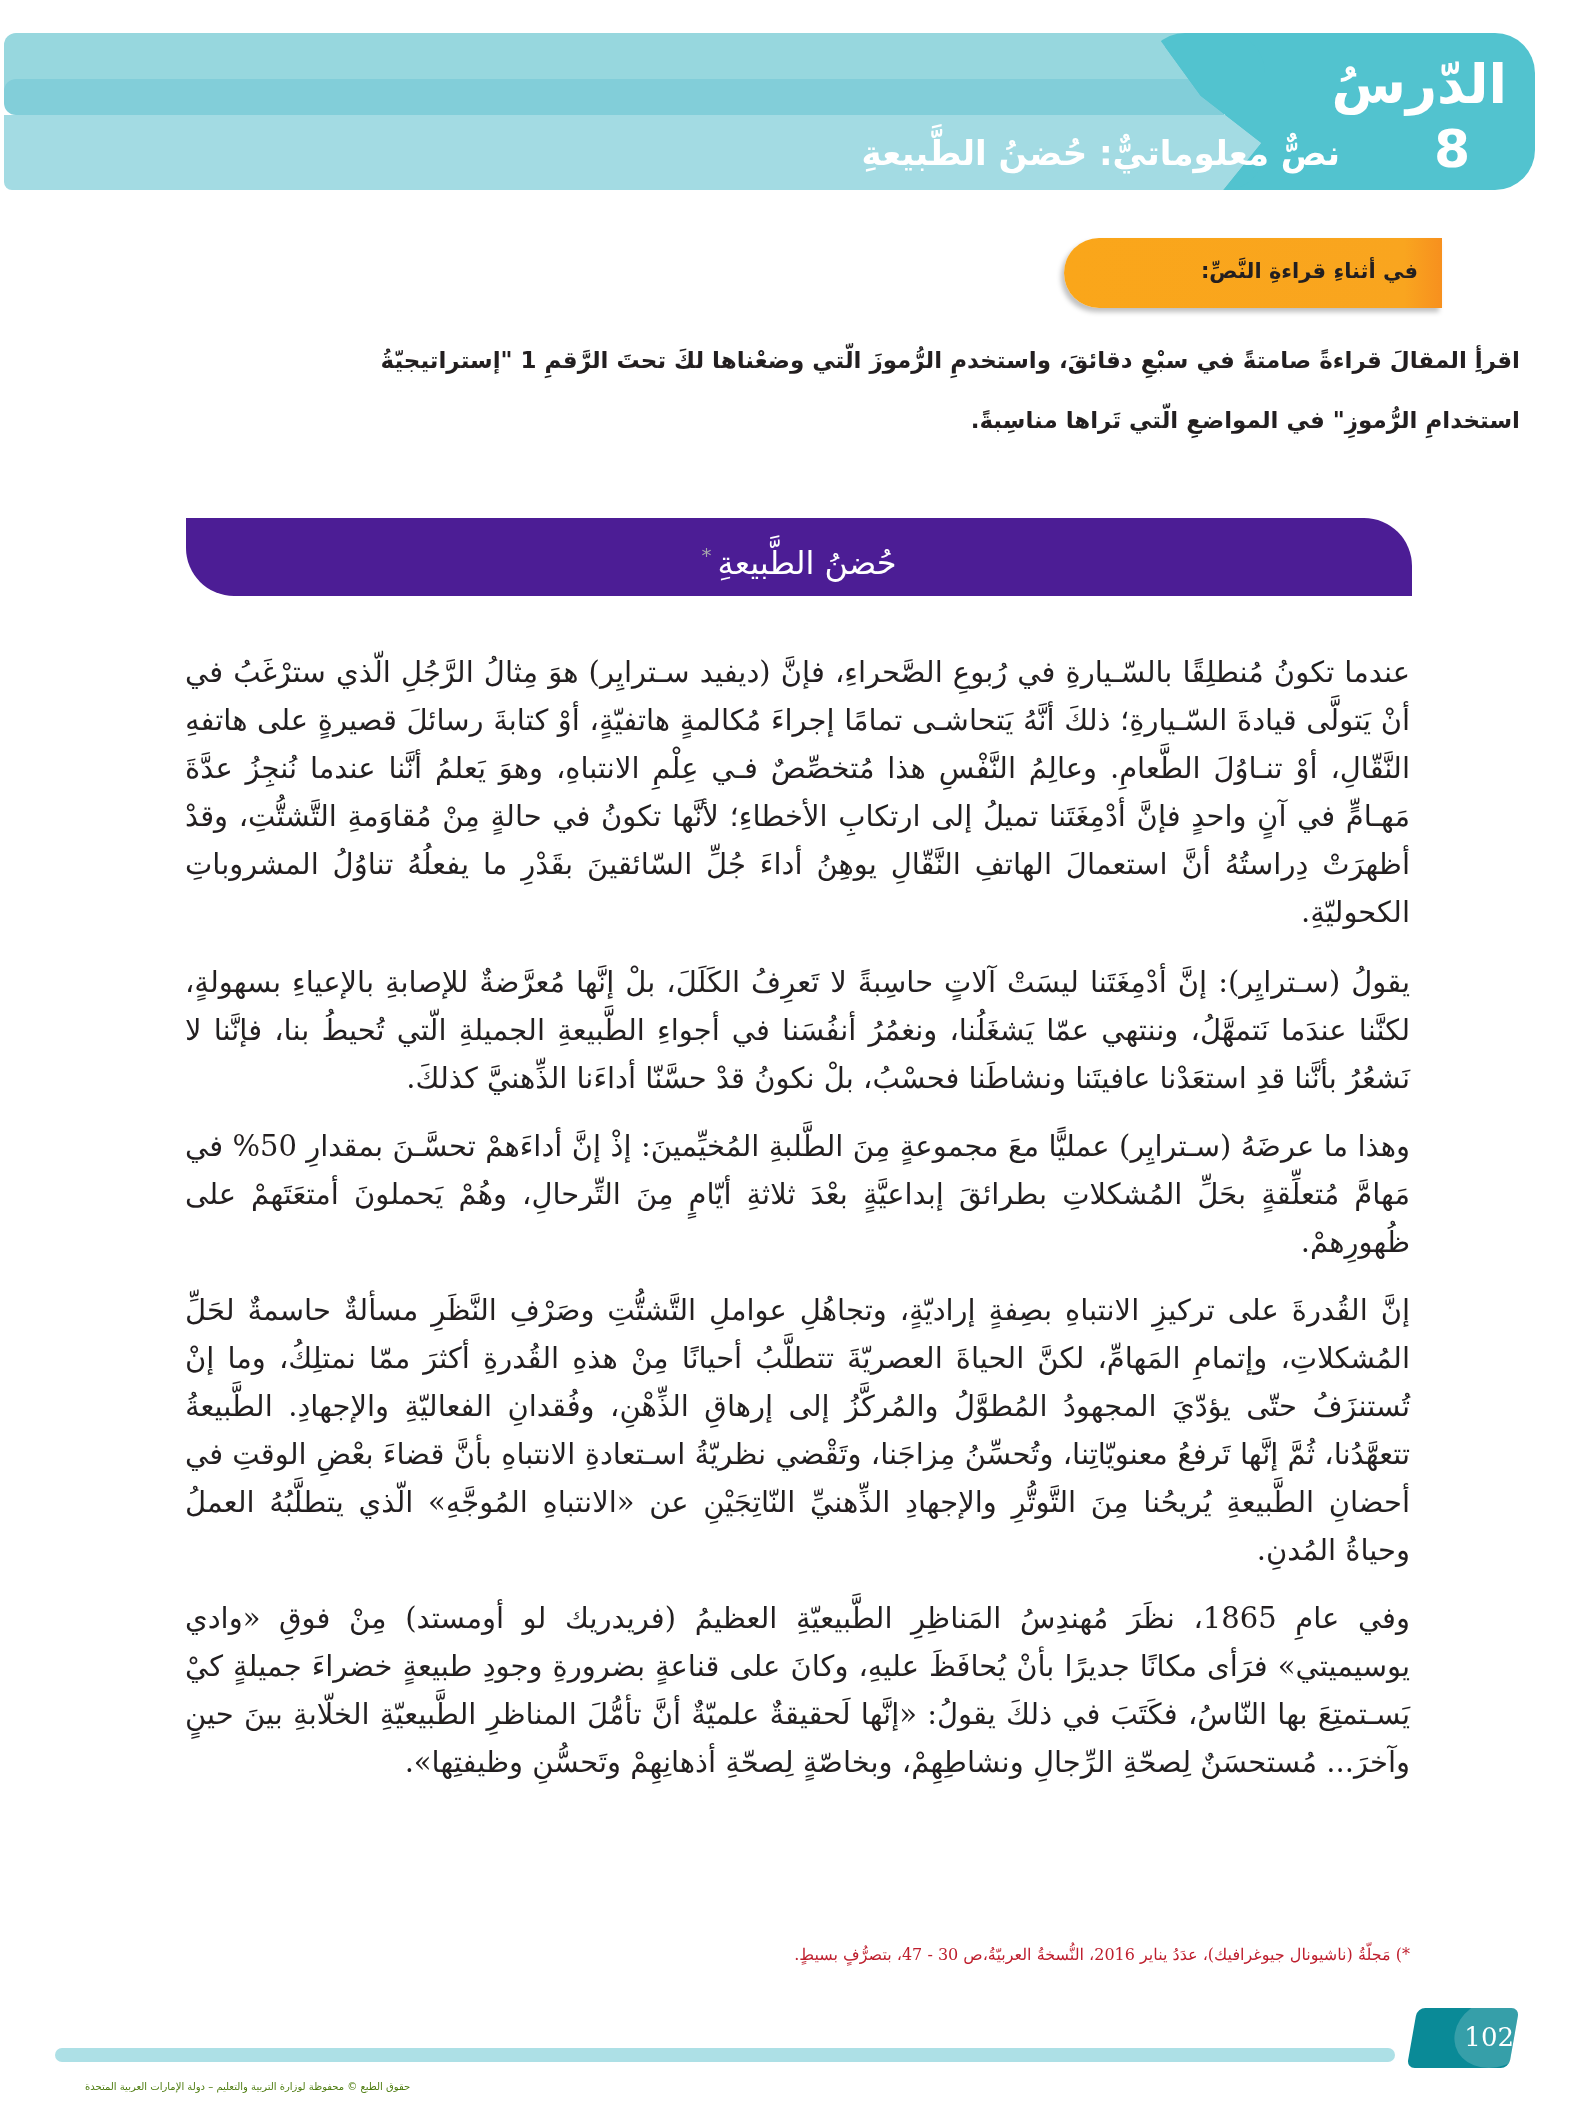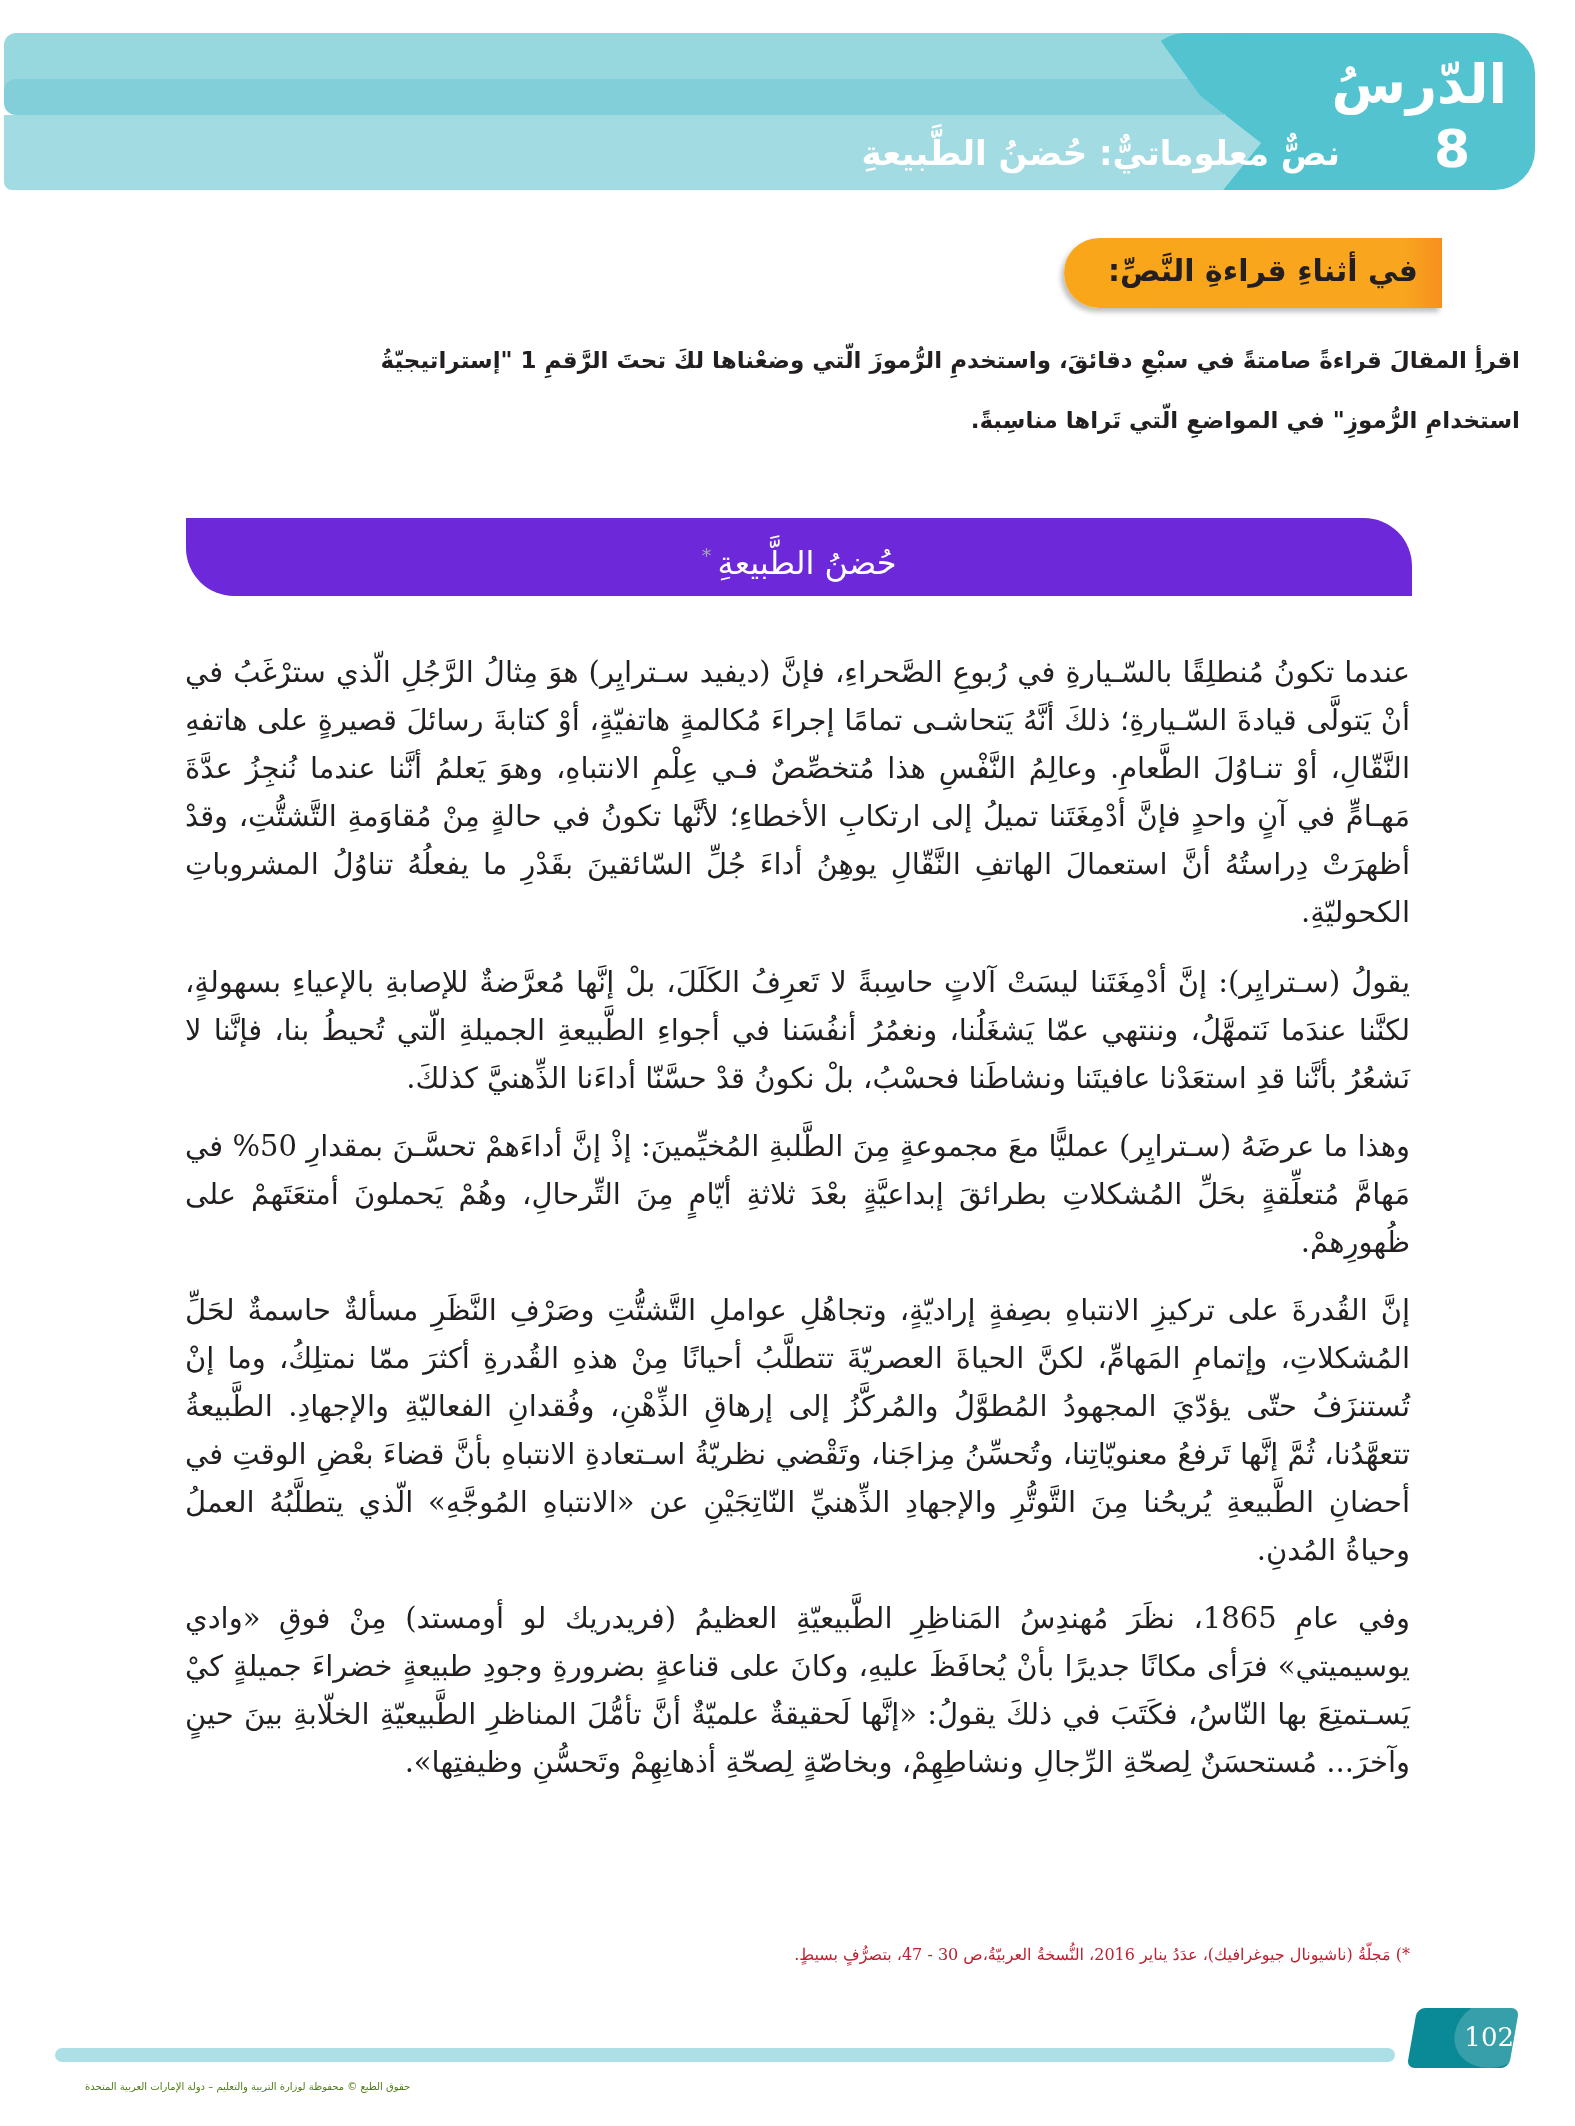--- a/index.html
+++ b/index.html
@@ -38,35 +38,35 @@
 
     
     .reading-tag {
       position: absolute; left: 1064px; top: 238px; width: 378px; height: 70px;
       background: linear-gradient(to left, #f7901e 0%, #f9a51f 10%, #faa61a 100%);
       border-radius: 36px 0 0 36px;
       box-shadow: -3px 4px 5px rgba(0,0,0,0.25);
     }
     .reading-tag-label {
       position: absolute; right: 24px; top: 8px; color: #231f20;
-      font-size: 30px; font-weight: bold; line-height: 50px; white-space: nowrap;
+      font-size: 21px; font-weight: bold; line-height: 50px; white-space: nowrap;
       font-family: "DejaVu Sans", sans-serif;
     }
 
     
     .instruction {
       position: absolute; left: 185px; top: 330px; width: 1335px;
       font-family: "DejaVu Sans", sans-serif; font-weight: bold;
       font-size: 23px; line-height: 60px; color: #231f20; text-align: right;
     }
 
     
     .article-band {
       position: absolute; left: 186px; top: 518px; width: 1226px; height: 78px;
-      background: #6d28d9; border-radius: 0 48px 0 48px;
+      background: #4c1d95; border-radius: 0 48px 0 48px;
     }
     .article-title {
       position: absolute; left: 0; right: 0; top: 12px; text-align: center;
       color: #ffffff; font-size: 32px; line-height: 50px;
       font-family: "DejaVu Sans", sans-serif;
     }
     .article-title .star { color: #a7a9ac; font-size: 20px; vertical-align: super; margin-right: 6px; }
 
     
     .article-body {

